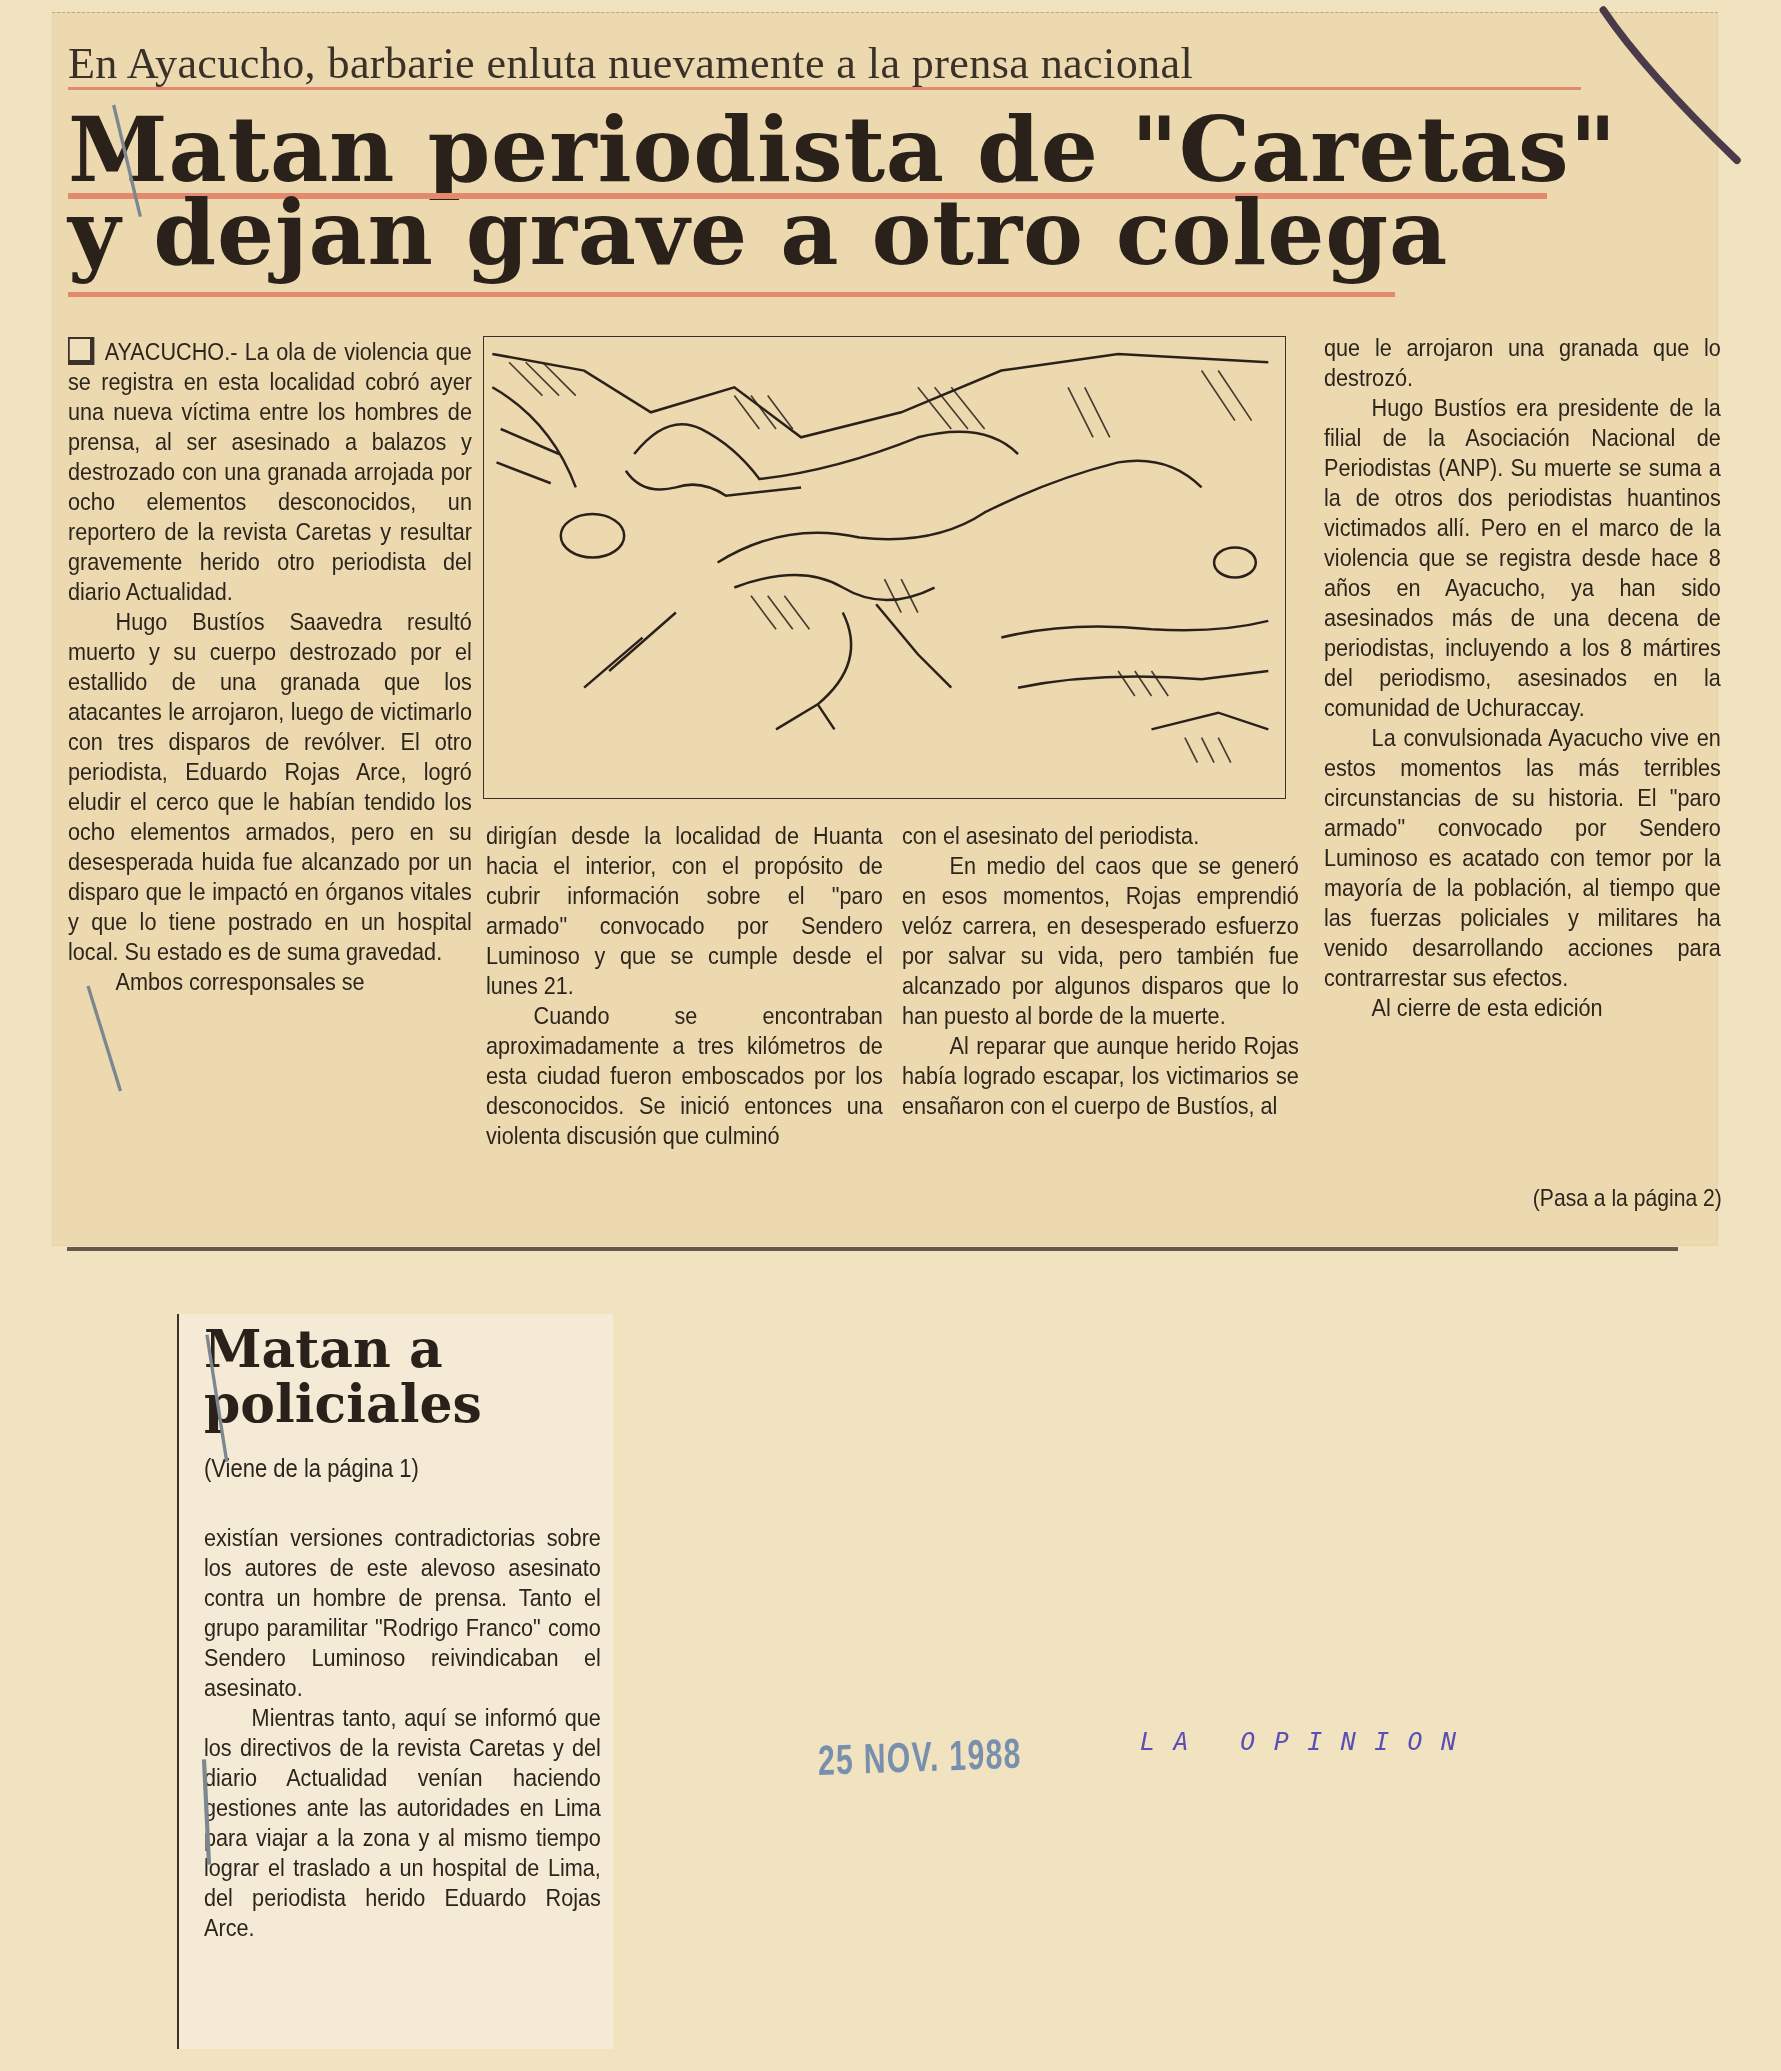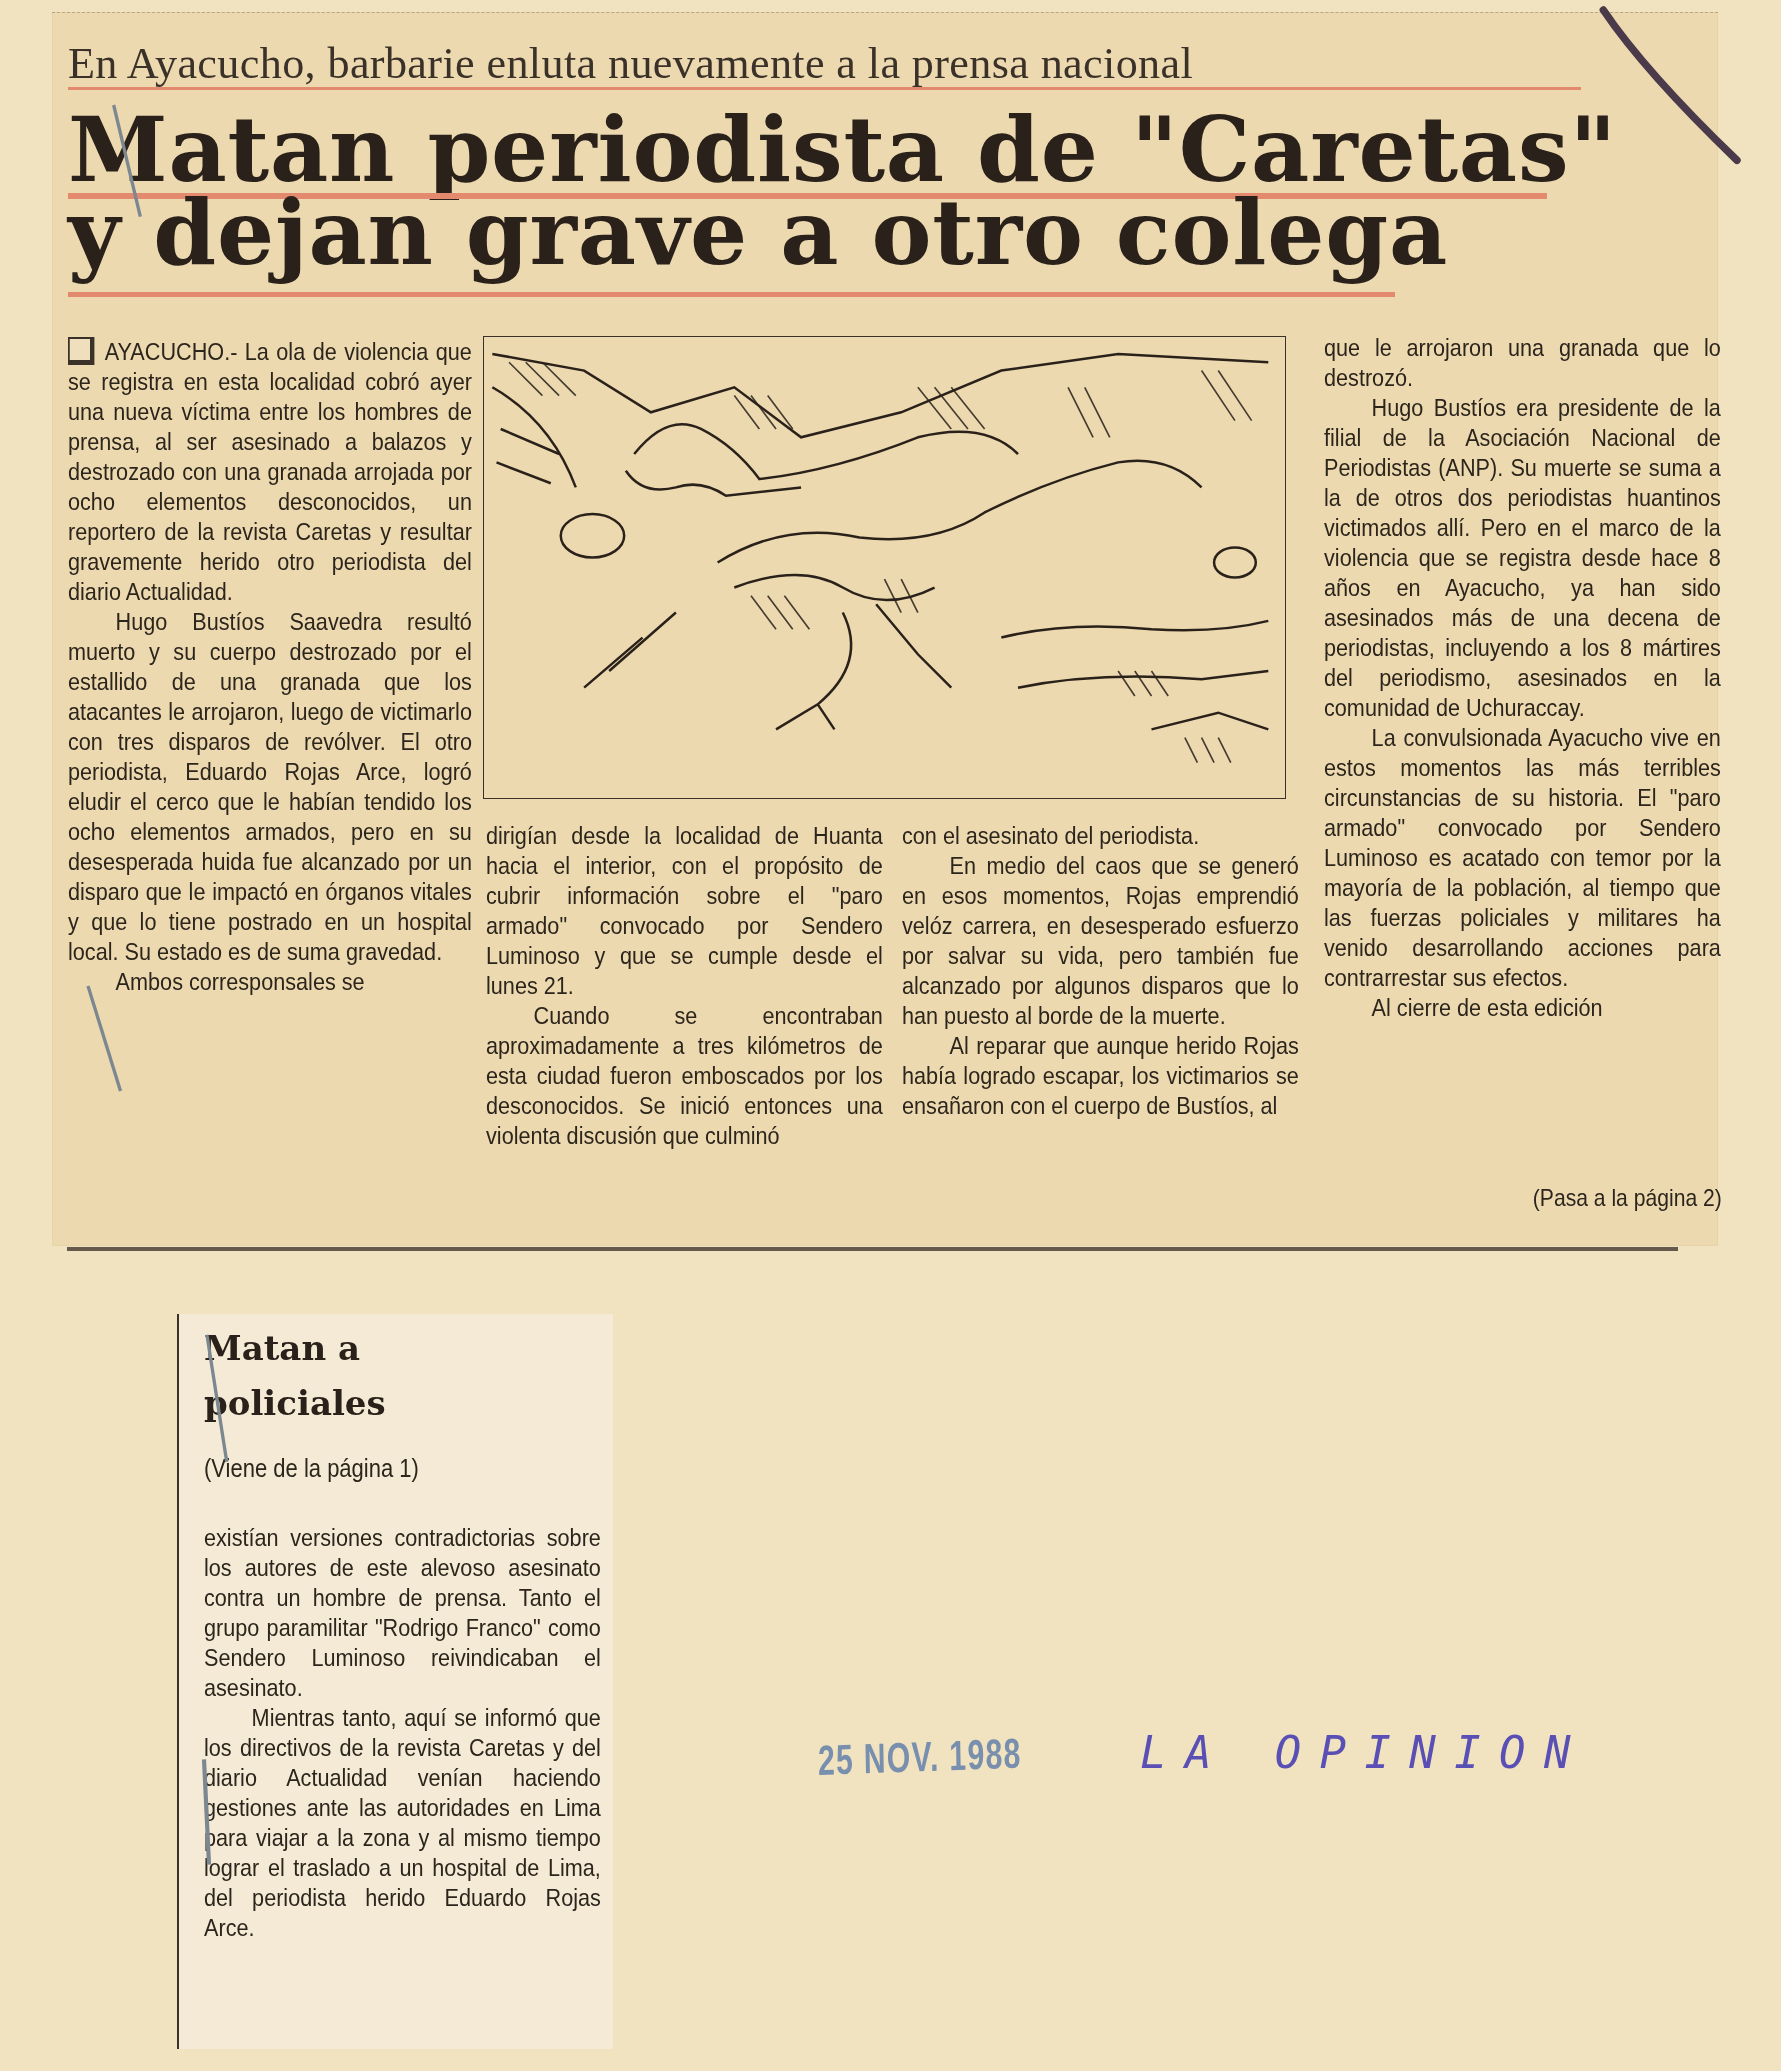--- a/index.html
+++ b/index.html
@@ -60,35 +60,35 @@
   }
   .pen-mark { position: absolute; }
   .clip-small {
     position: absolute; left: 177px; top: 1314px; width: 434px; height: 735px;
     background: #f4ead6;
     border-left: 2.5px solid #3a3128;
   }
   .small-title {
     position: absolute; left: 25px; top: 6.7px;
     font-family: "DejaVu Serif", serif; font-weight: bold;
-    font-size: 34px; line-height: 55px; color: #2a221a;
+    font-size: 52px; line-height: 55px; color: #2a221a;
   }
   .small-note {
     position: absolute; left: 25px; top: 140px; font-size: 25px;
     transform: scaleX(0.88); transform-origin: left;
   }
   .stamp-date {
     position: absolute; left: 818px; top: 1737px;
     font-family: "Liberation Sans", sans-serif; font-size: 42px; color: #6d87ad;
     transform: scaleX(0.72) rotate(-1.5deg); transform-origin: left;
     letter-spacing: 1.7px; font-weight: bold; opacity: .9;
   }
   .handwritten {
     position: absolute; left: 1140px; top: 1727px;
-    font-family: "DejaVu Sans Mono", monospace; font-size: 44px; color: #5a4fb5;
+    font-family: "DejaVu Sans Mono", monospace; font-size: 25px; color: #5a4fb5;
     letter-spacing: 18.4px; font-style: italic;
   }
 </style>
 </head>
 <body>
 
 <div class="clip-main">
   <div class="torn-top"></div>
 </div>
 

